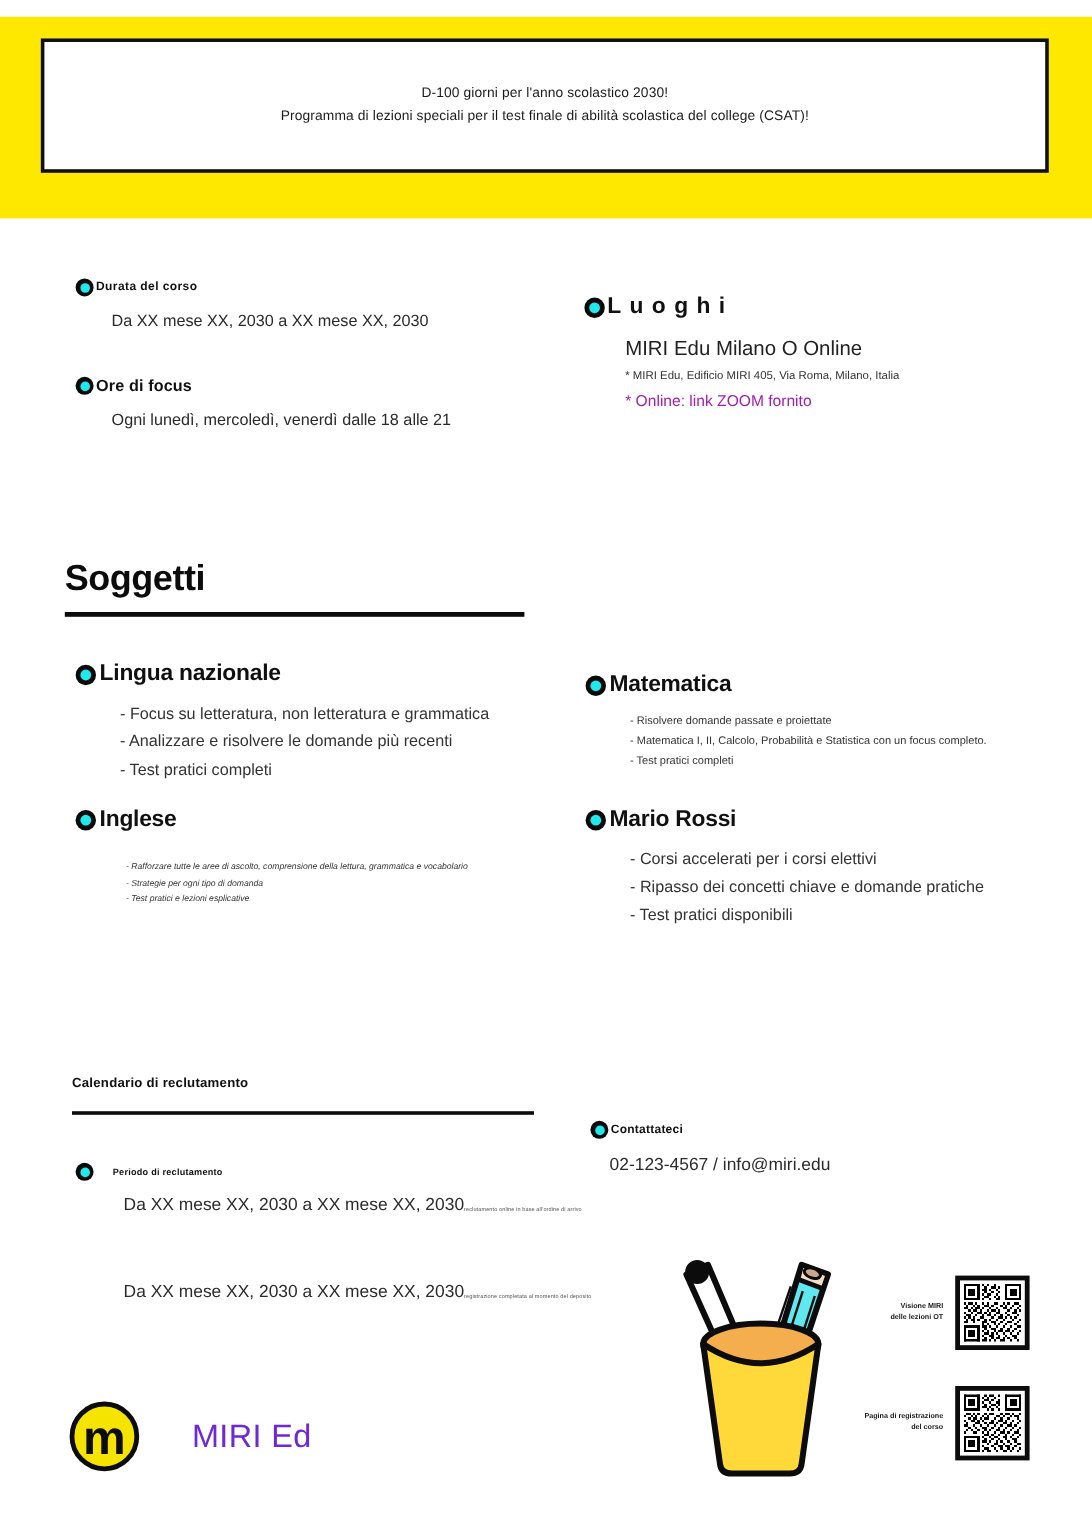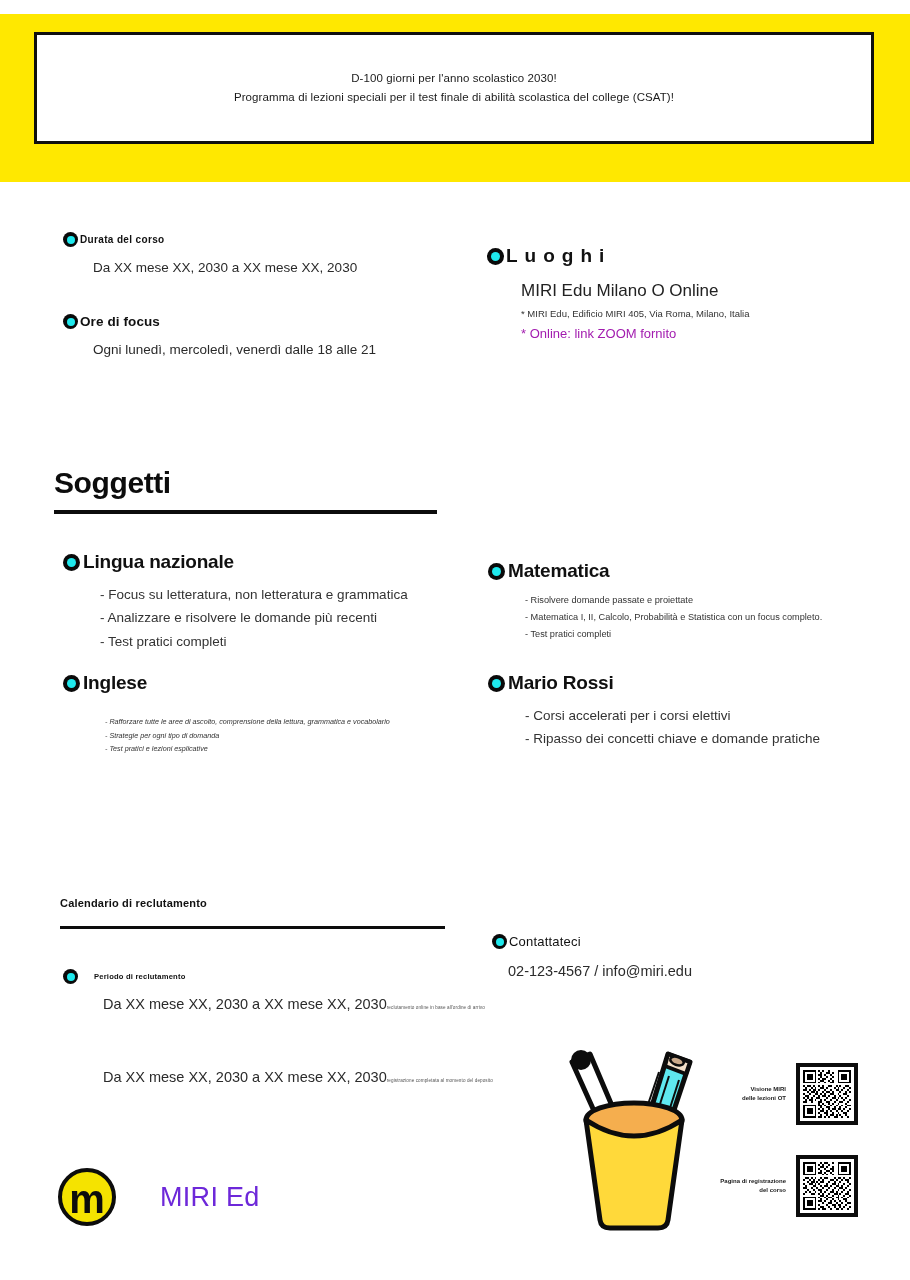--- a/index.html
+++ b/index.html
@@ -200,22 +200,22 @@
     font-size: 4.6px;
     color: #555555;
     white-space: nowrap;
     padding-bottom: 2px;
     letter-spacing: 0.1px;
   }
 
   
   .contact { position: absolute; left: 492px; top: 934px; }
   .contact-label {
-    font-size: 13px;
-    font-weight: normal;
+    font-size: 10px;
+    font-weight: bold;
     letter-spacing: 0.2px;
     color: #111111;
   }
   .contact-value {
     font-size: 14.5px;
     color: #2b2b2b;
     margin-top: 14px;
     margin-left: 16px;
     white-space: nowrap;
   }
@@ -360,20 +360,21 @@
 </div>
 
 <div class="subject" style="left:488px; top:672px;">
   <div class="subject-head">
     <span class="dot"></span>
     <span class="subject-name">Mario Rossi</span>
   </div>
   <ul class="bullets b-lg">
     <li>- Corsi accelerati per i corsi elettivi</li>
     <li>- Ripasso dei concetti chiave e domande pratiche</li>
+    <li>- Test pratici disponibili</li>
   </ul>
 </div>
 
 <div class="cal-head">
   <div class="cal-title">Calendario di reclutamento</div>
   <div class="cal-rule"></div>
 </div>
 
 <div class="cal-item" style="left:63px; top:969px;">
   <div class="info-head">

